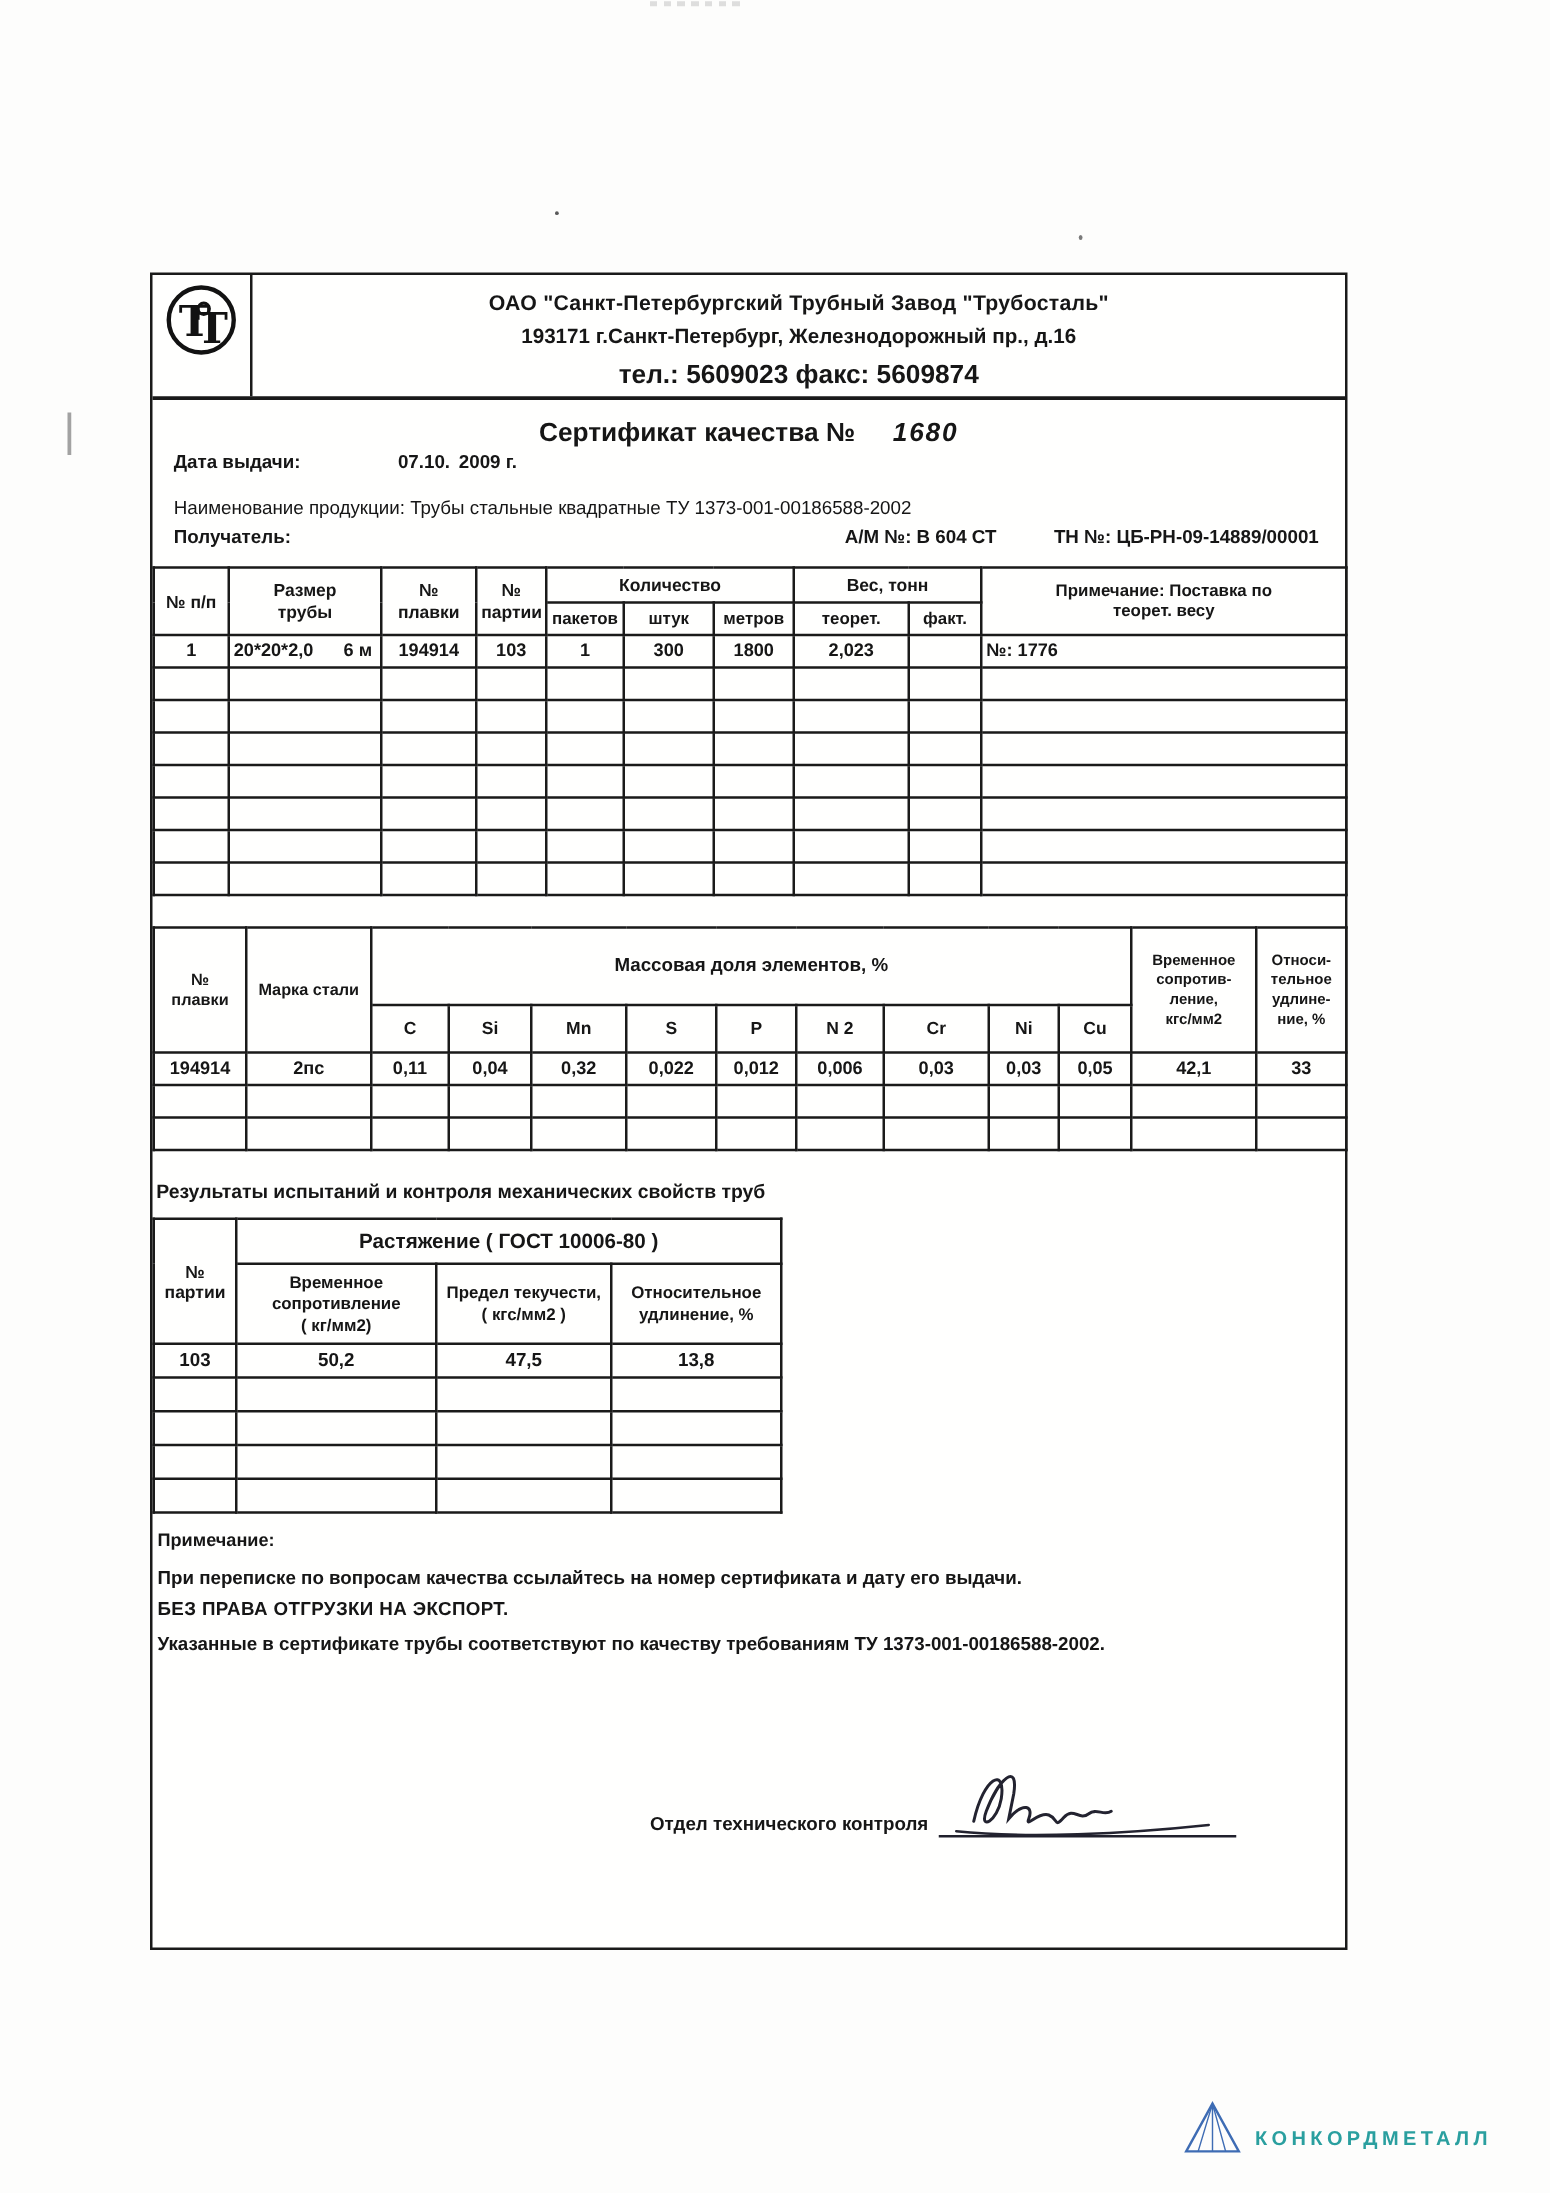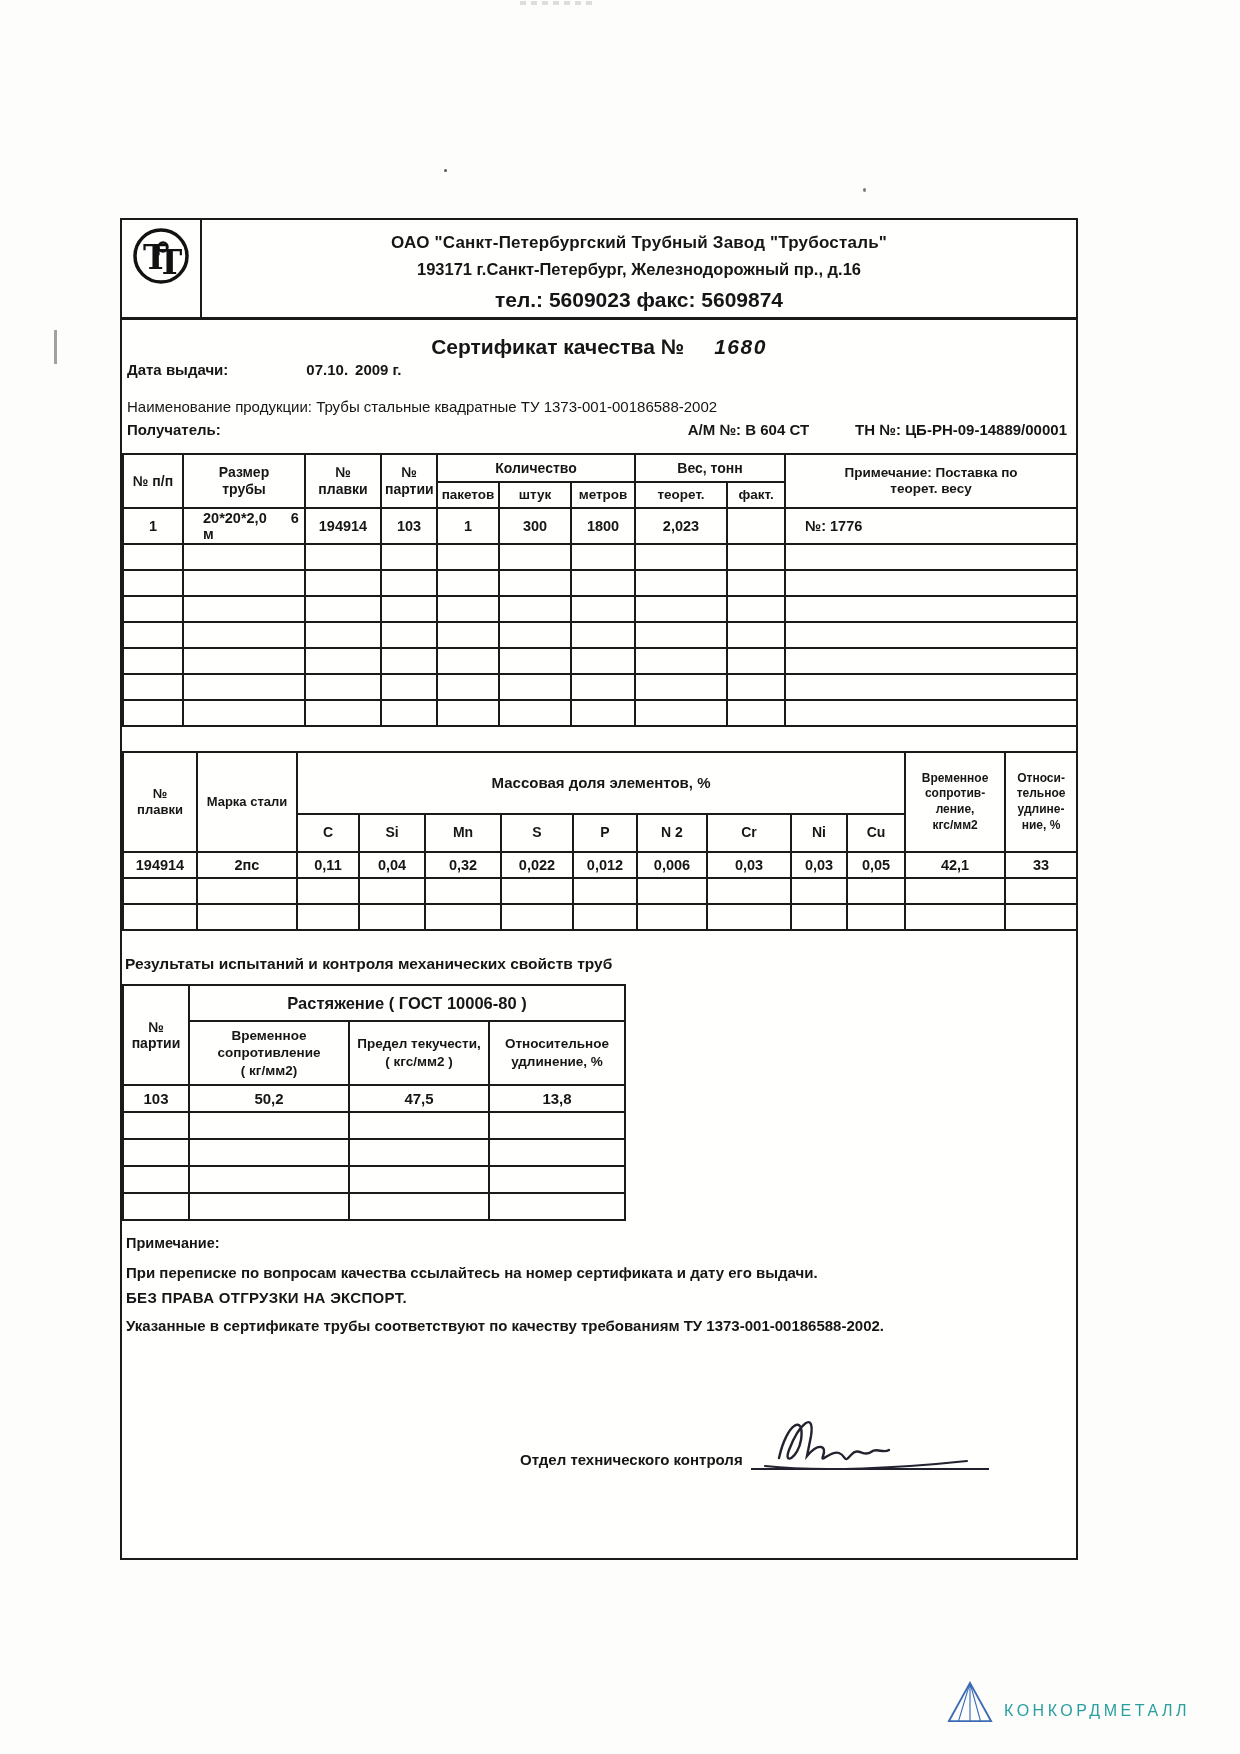--- a/index.html
+++ b/index.html
@@ -14,33 +14,33 @@
   
   .header-box{display:flex;height:100px;border-bottom:3px solid #1a1a1a;box-sizing:border-box;}
   .logo-cell{width:80px;border-right:2.5px solid #1a1a1a;box-sizing:border-box;display:flex;justify-content:center;align-items:flex-start;padding-top:5px;}
   .header-text{flex:1;text-align:center;padding-top:9px;font-weight:bold;line-height:1.6;}
   .h-line1{font-size:17px;letter-spacing:.2px;}
   .h-line2{font-size:16.5px;}
   .h-line3{font-size:21px;}
   
   .title-row{margin-top:15px;text-align:center;font-size:21px;font-weight:bold;}
   .cert-number{font-style:italic;margin-left:30px;letter-spacing:1.5px;}
-  .meta{padding:0 5px;}
+  .meta{padding:0 17px;}
   .date-row{display:flex;margin-top:2px;font-size:15px;font-weight:bold;}
   .date-val{margin-left:78px;text-align:right;}
   .date-year{margin-left:7px;}
   .product-row{margin-top:20px;font-size:15px;font-weight:normal;}
   .receiver-row{display:flex;margin-top:6px;font-size:15px;font-weight:bold;padding-right:4px;}
   .receiver-spacer{flex:1;}
   .tn-no{margin-left:46px;}
   
   table{border-collapse:collapse;table-layout:fixed;margin-left:0;}
   th,td{border:2px solid #1a1a1a;font-weight:bold;text-align:center;vertical-align:middle;padding:1px 3px;overflow:hidden;}
   .pre{white-space:pre-line;}
-  .cell-left{text-align:left;padding-left:19px;}
+  .cell-left{text-align:left;padding-left:3px;}
   .t1{width:954px;margin-top:15px;font-size:14px;}
   .t1 th{font-size:14px;line-height:1.18;}
   .t1 .hr1 th{height:24px;}
   .t1 .hr2 th{height:22px;font-size:13.5px;}
   .t1 td{height:26px;font-size:14.5px;box-sizing:border-box;}
   .t1 .note-h{font-size:13.5px;}
   .section-heading{font-weight:bold;font-size:15.5px;margin:38px 0 0 3px;}
   .t2{width:954px;margin-top:24px;}
   .t2 th{line-height:1.25;}
   .t2 .group-h{height:58px;font-size:15px;}
@@ -59,21 +59,21 @@
   .note-1{margin-top:13px;font-size:15px;}
   .note-2{margin-top:8px;font-size:15px;letter-spacing:.3px;}
   .note-3{margin-top:11px;font-size:15px;}
   
   .signature-row{position:absolute;left:398px;top:1222px;display:flex;align-items:flex-end;}
   .sig-label{font-size:15px;font-weight:bold;padding-bottom:2px;}
   .sig-line{width:238px;border-bottom:2px solid #20202c;position:relative;height:26px;margin-left:8px;}
   .sig-scribble{position:absolute;left:10px;bottom:-8px;}
   
   .watermark{position:absolute;left:946px;top:1680px;display:flex;align-items:center;}
-  .wm-text{font-size:16px;font-weight:normal;letter-spacing:3.5px;margin-left:10px;margin-top:14px;}
+  .wm-text{font-size:16px;font-weight:bold;letter-spacing:3.5px;margin-left:10px;margin-top:14px;}
   
   .artifact{position:absolute;}
   .a-top{left:520px;top:1px;width:74px;height:4px;opacity:.55;
     background:repeating-linear-gradient(90deg,#c4c4c4 0 6px,transparent 6px 11px);}
   .a-tick{left:54px;top:330px;width:2.5px;height:34px;background:#8b8b8b;opacity:.8;}
   .a-dot1{left:444px;top:169px;width:3px;height:3px;background:#5a5a5a;border-radius:50%;}
   .a-dot2{left:863px;top:188px;width:3px;height:4px;background:#7a7a7a;border-radius:50%;}
   .a-dot3{left:737px;top:1040px;width:3px;height:4px;background:#4f4f4f;border-radius:50%;}
 </style>
 </head>

